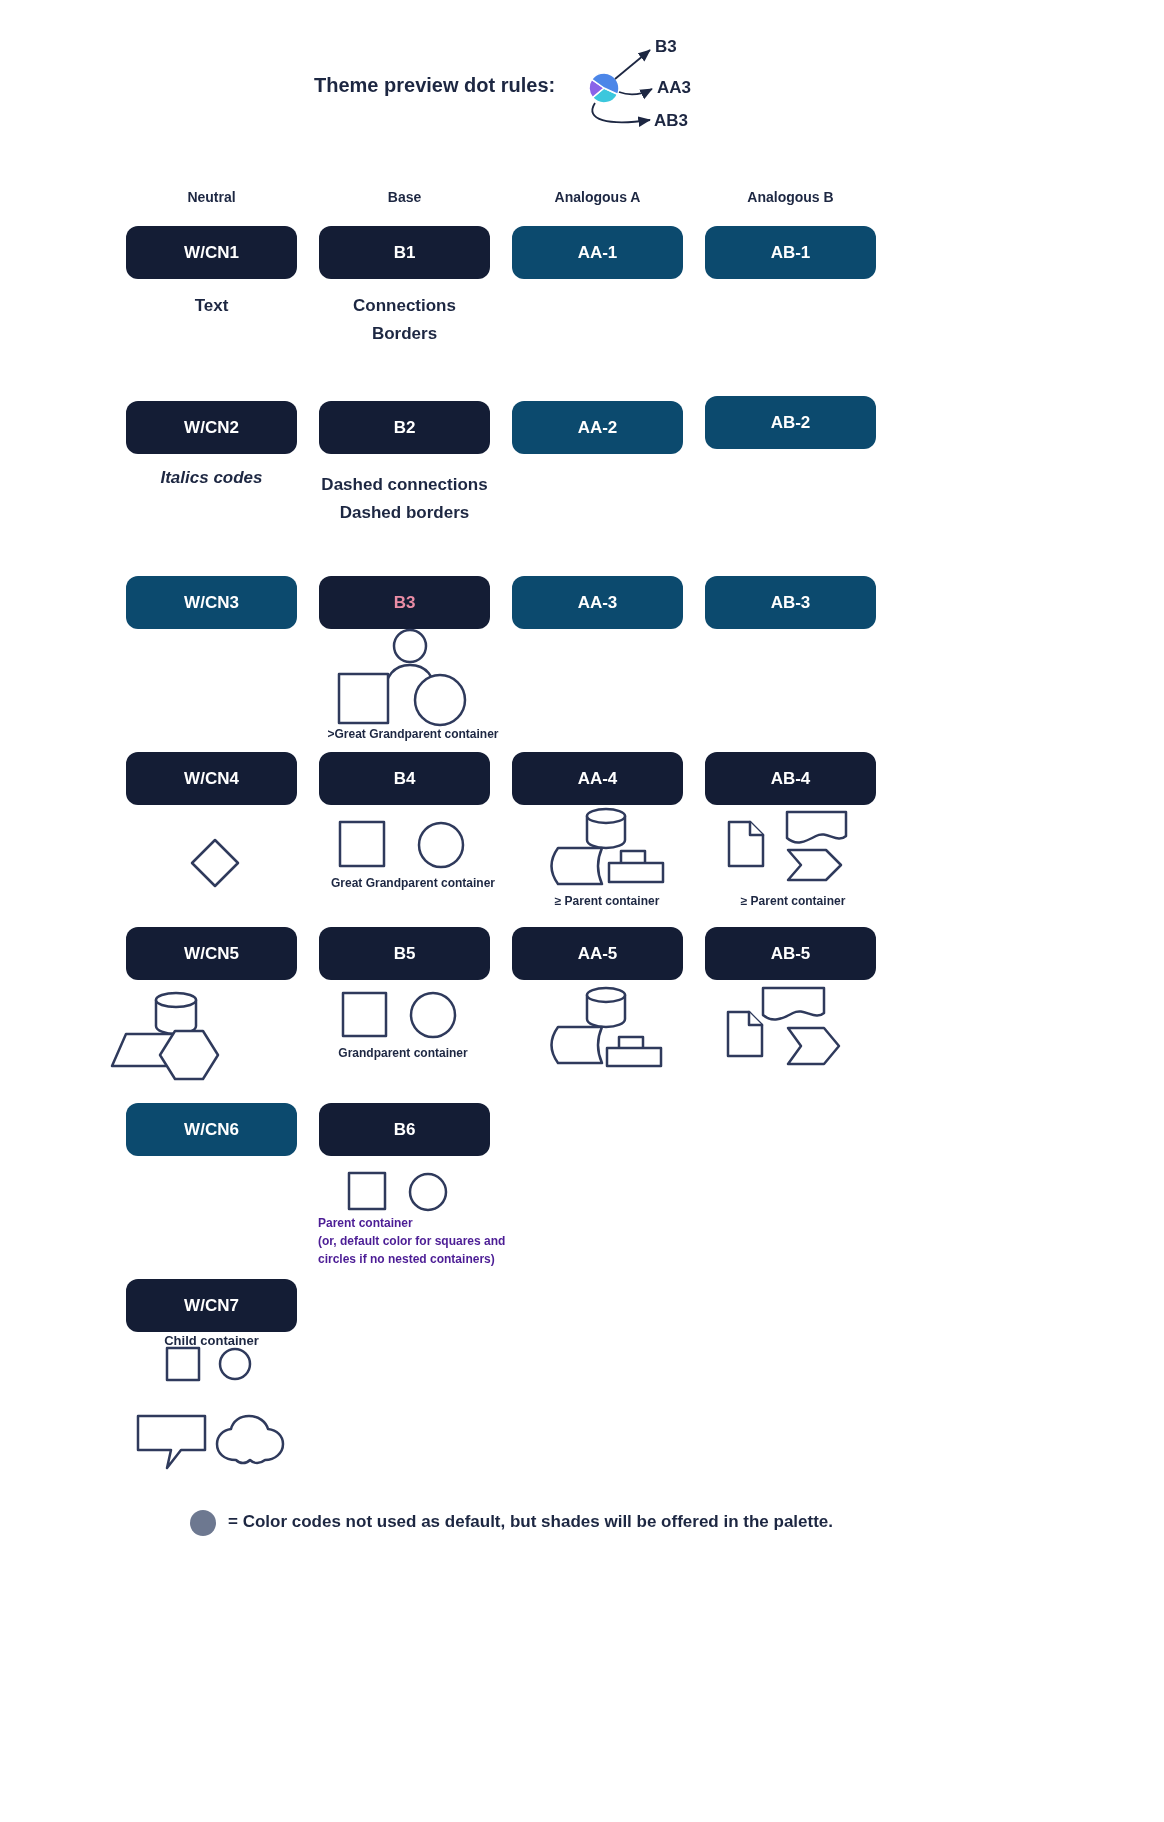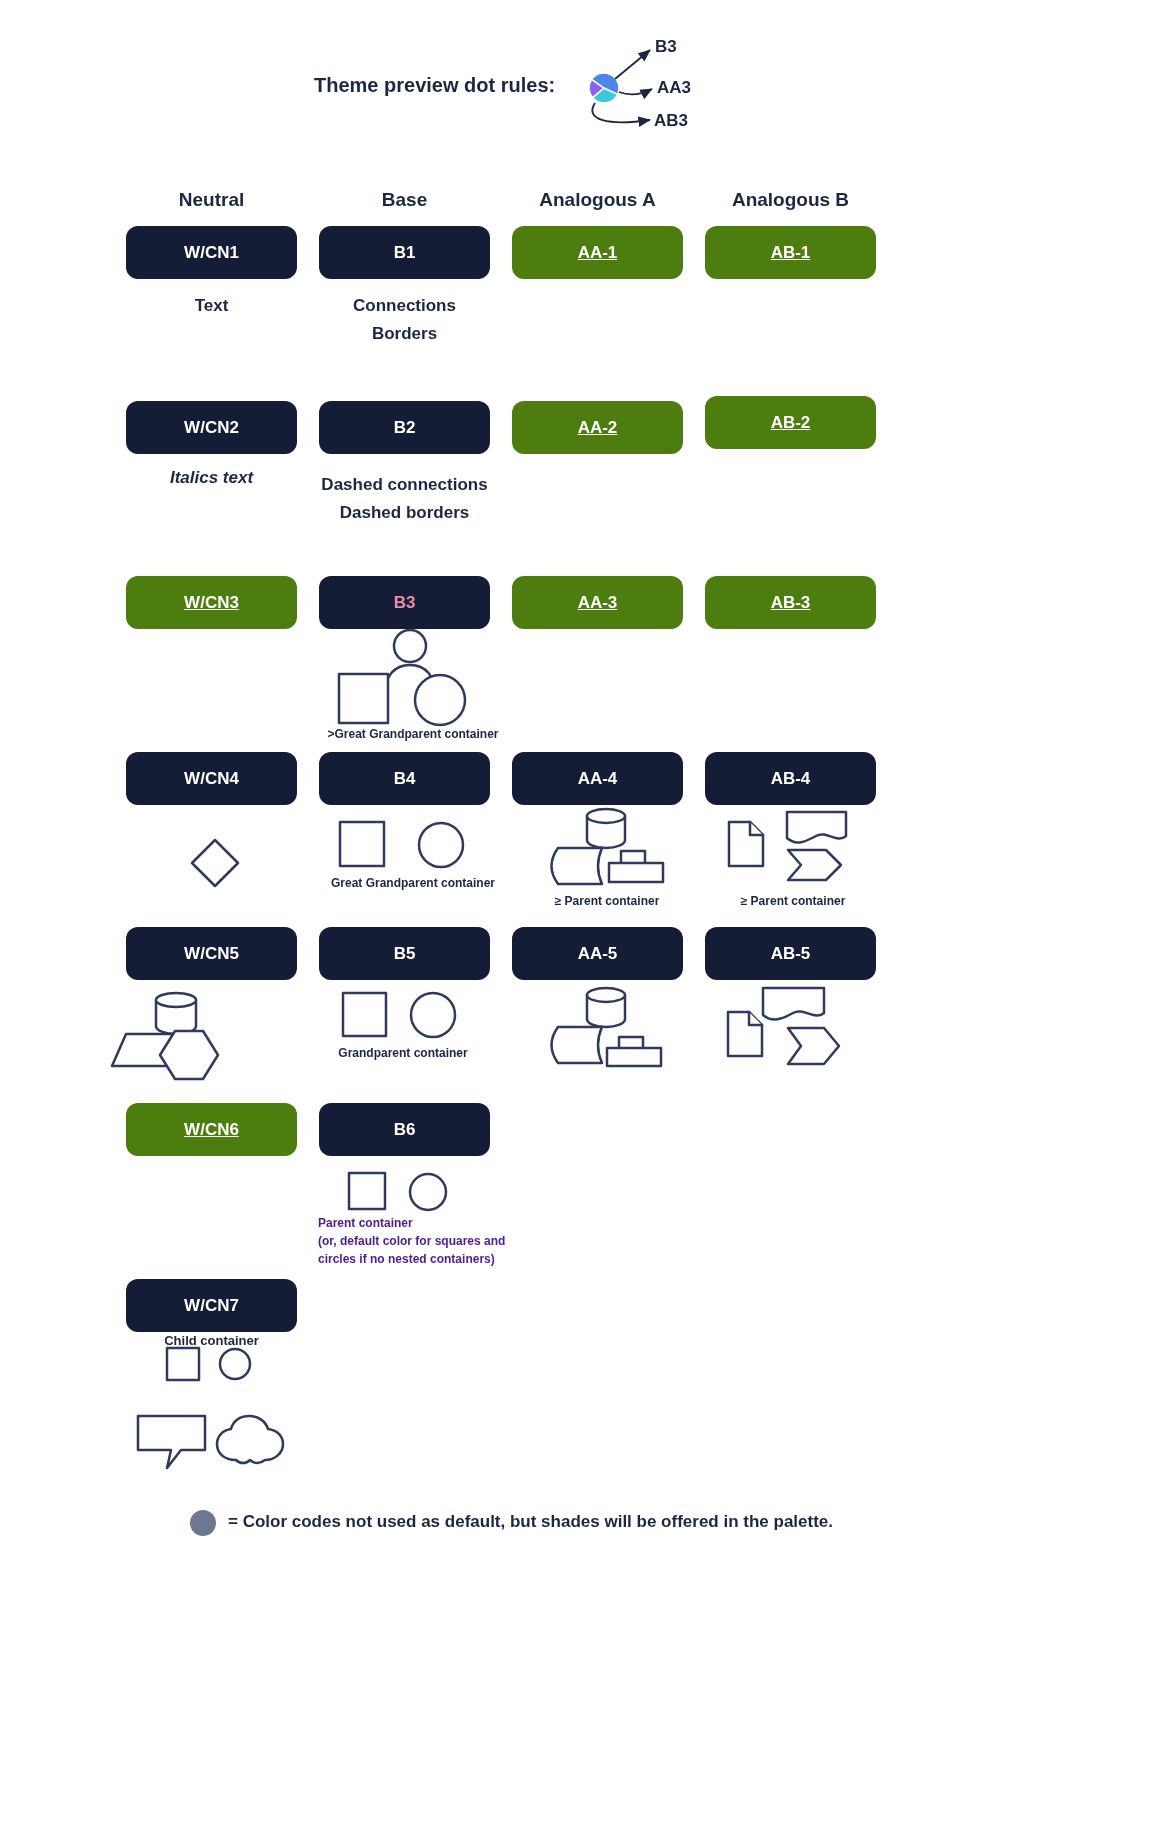--- a/index.html
+++ b/index.html
@@ -4,27 +4,27 @@
 <style>
   * { margin:0; padding:0; box-sizing:border-box; }
   html,body { background:#ffffff; }
   body { font-family:"Liberation Sans", sans-serif; color:#1d2742; }
   .canvas { position:relative; width:1164px; height:1822px; background:#ffffff; overflow:hidden; }
 
   .title { position:absolute; left:314px; top:74px; font-size:20px; font-weight:600; color:#1d2742; }
 
   .dot-label { position:absolute; font-size:17px; font-weight:600; color:#1d2742; }
 
-  .col-header { position:absolute; width:171px; text-align:center; font-size:19px; font-weight:700; color:#1d2742; top:189px; }
+  .col-header { position:absolute; width:171px; text-align:center; font-size:14px; font-weight:700; color:#1d2742; top:189px; }
 
   .swatch { position:absolute; width:171px; height:53px; border-radius:12px;
             display:flex; align-items:center; justify-content:center;
             font-size:17px; font-weight:700; color:#ffffff; }
   .swatch.dark { background:#141d35; }
-  .swatch.gray { background:#4d7c0f;text-decoration:underline; }
+  .swatch.gray { background:#0c4a6e; }
   .swatch.pink-text { color:#ea8da6; }
 
   .ann { position:absolute; font-weight:700; color:#1d2742; }
   .ann.big { font-size:17px; }
   .ann.small { font-size:12px; }
   .ann.center { text-align:center; }
   .ann.italic { font-style:italic; }
 
   .shape { position:absolute; }
   .shape svg { display:block; overflow:visible; }
@@ -81,21 +81,21 @@
 
   <div class="ann big center" style="left:126px; top:296px; width:171px;">Text</div>
   <div class="ann big center" style="left:319px; top:296px; width:171px;">Connections</div>
   <div class="ann big center" style="left:319px; top:324px; width:171px;">Borders</div>
 
   <div class="swatch dark" style="left:126px; top:401px;">W/CN2</div>
   <div class="swatch dark" style="left:319px; top:401px;">B2</div>
   <div class="swatch gray" style="left:512px; top:401px;">AA-2</div>
   <div class="swatch gray" style="left:705px; top:396px;">AB-2</div>
 
-  <div class="ann big center italic" style="left:126px; top:468px; width:171px;">Italics text</div>
+  <div class="ann big center italic" style="left:126px; top:468px; width:171px;">Italics codes</div>
   <div class="ann big center" style="left:297px; top:475px; width:215px;">Dashed connections</div>
   <div class="ann big center" style="left:297px; top:503px; width:215px;">Dashed borders</div>
 
   <div class="swatch gray" style="left:126px; top:576px;">W/CN3</div>
   <div class="swatch dark pink-text" style="left:319px; top:576px;">B3</div>
   <div class="swatch gray" style="left:512px; top:576px;">AA-3</div>
   <div class="swatch gray" style="left:705px; top:576px;text-align:center;">AB-3</div>
 
   <div class="shape" style="left:381px; top:627px;">
     <svg width="58" height="72" viewBox="0 0 58 72">

